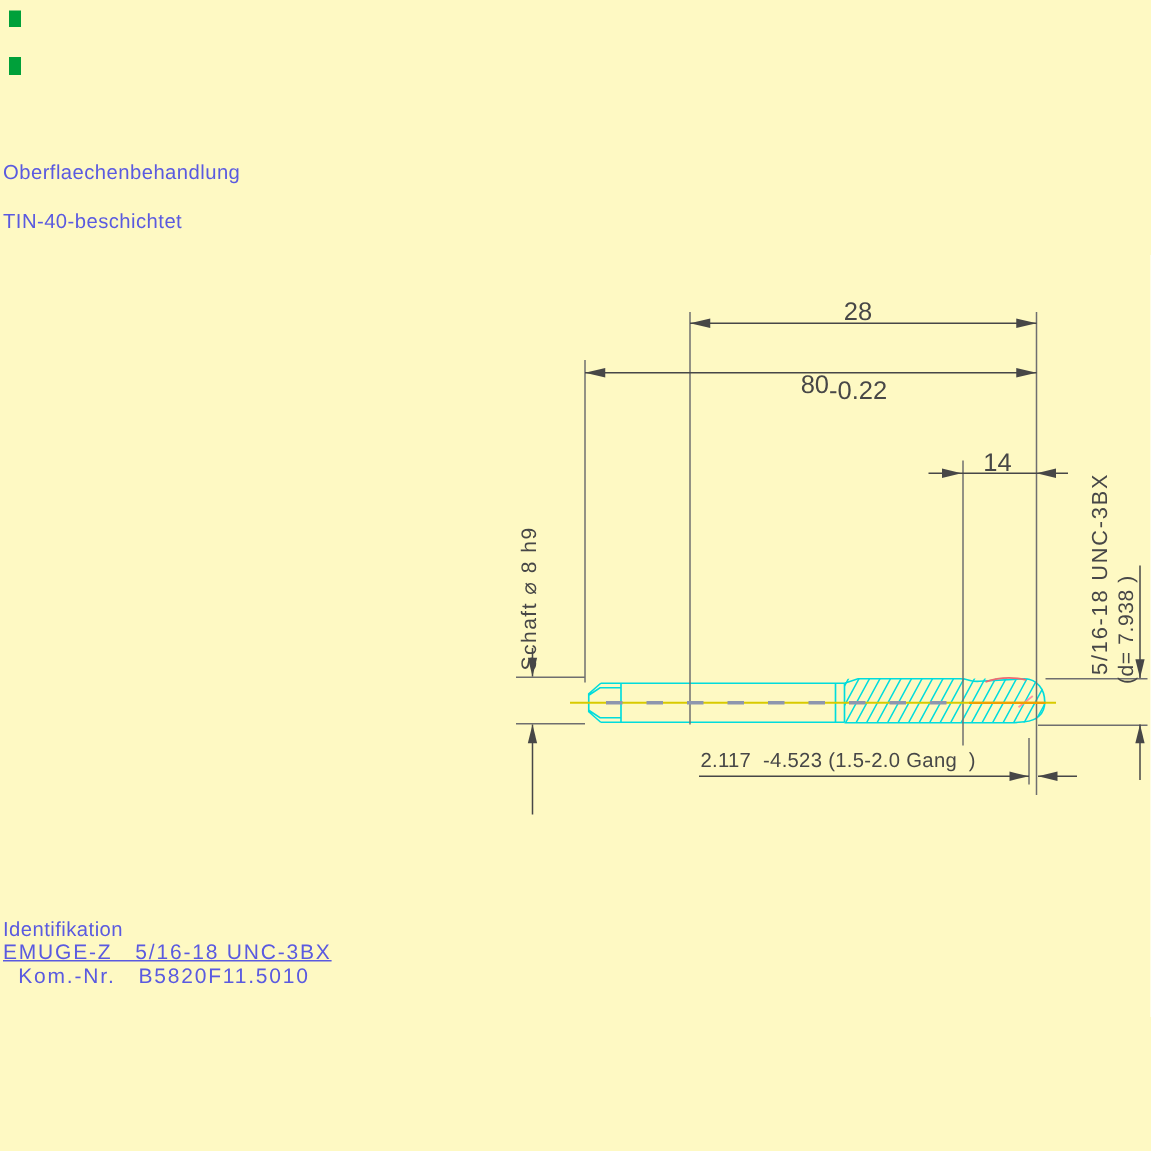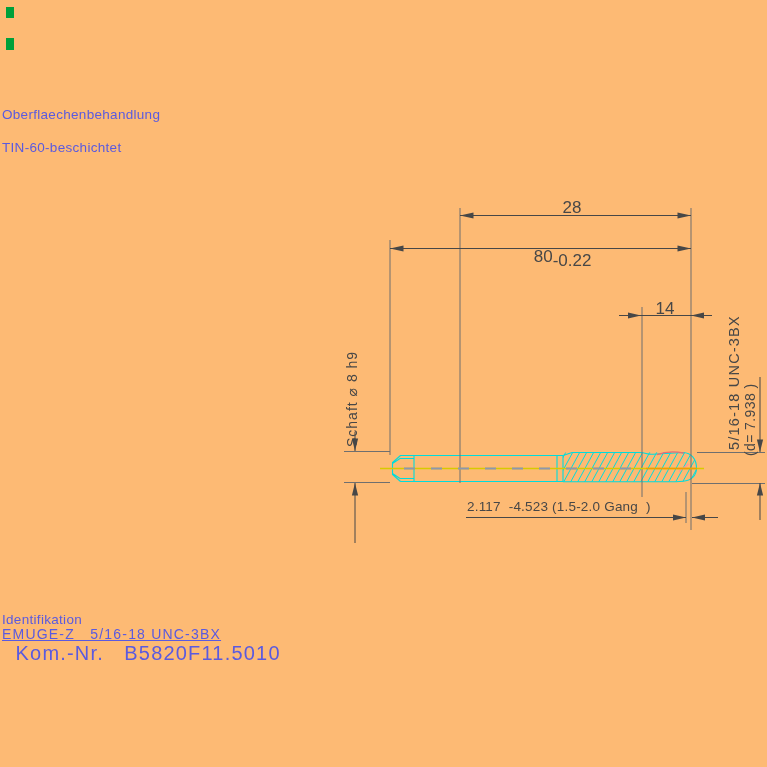--- a/index.html
+++ b/index.html
@@ -8,41 +8,41 @@
     --ext-gray:#6f6f6f;
     --tool-cyan:#00dcdc;
     --centerline-yellow:#d8ca00;
     --centerline-orange:#efa000;
     --centerline-dash-slate:#8e96ae;
     --thread-red:#ee6a72;
     --thread-red-light:#ff93a0;
     --mark-green:#00a03a;
   }
   html,body{margin:0;padding:0;background:#ffffff;}
-  #canvas{position:relative;width:767px;height:767px;background:#fdba74;overflow:hidden;
+  #canvas{position:relative;width:767px;height:767px;background:#fef9c3;overflow:hidden;
           font-family:"Liberation Sans",sans-serif;}
   .bluetxt{position:absolute;color:var(--blue-text);font-size:13.5px;letter-spacing:0.3px;white-space:pre;}
   .graytxt{position:absolute;color:var(--drawing-gray);white-space:pre;}
   .dimnum{font-size:17px;}
   .sub{font-size:17px;vertical-align:-4px;letter-spacing:0;}
   .vlabel{position:absolute;color:var(--drawing-gray);white-space:pre;line-height:16px;height:16px;
           transform-origin:0 100%;transform:rotate(-90deg);}
   .greenmark{position:absolute;background:var(--mark-green);}
   svg{position:absolute;left:0;top:0;}
 </style>
 </head>
 <body>
 
 <div id="canvas">
 
   <div class="greenmark" style="left:6px;top:7px;width:8px;height:11px;"></div>
   <div class="greenmark" style="left:6px;top:38px;width:8px;height:12px;"></div>
 
   <div class="bluetxt" style="left:2px;top:107px;">Oberflaechenbehandlung</div>
-  <div class="bluetxt" style="left:2px;top:140px;">TIN-60-beschichtet</div>
+  <div class="bluetxt" style="left:2px;top:140px;">TIN-40-beschichtet</div>
 
   <svg width="767" height="767" viewBox="0 0 767 767">
 
     <g fill="none" style="stroke:var(--tool-cyan)" stroke-width="1.1">
       <path d="M400.5 455.5 L392.5 462.5 L392.5 474.5 L400.5 481.5
                M400.5 455.5 L563 455.5 M400.5 481.5 L563 481.5
                M392.5 463.5 L400 458.5 L414 458.5
                M392.5 473.5 L400 478.5 L414 478.5
                M414 455.5 L414 481.5
                M557 455.5 L557 481.5 M563 455.5 L563 481.5"></path>
@@ -120,15 +120,15 @@
   <div class="vlabel" style="left:360px;top:431px;font-size:14px;letter-spacing:1px;">Schaft ⌀ 8 h9</div>
 
   <div class="vlabel" style="left:742px;top:434px;font-size:14.5px;letter-spacing:1.2px;">5/16-18 UNC-3BX</div>
 
   <div class="vlabel" style="left:758px;top:440px;font-size:14px;letter-spacing:0.4px;">(d= 7.938 )</div>
 
   <div class="graytxt" style="left:467px;top:499px;font-size:13.5px;letter-spacing:0.2px;">2.117  -4.523 (1.5-2.0 Gang  )</div>
 
   <div class="bluetxt" style="left:2px;top:612px;">Identifikation</div>
   <div class="bluetxt" style="left:2px;top:626px;font-size:14px;letter-spacing:1.2px;text-decoration:underline;">EMUGE-Z   5/16-18 UNC-3BX</div>
-  <div class="bluetxt" style="left:2px;top:642px;font-size:20px;letter-spacing:1.2px;">  Kom.-Nr.   B5820F11.5010</div>
+  <div class="bluetxt" style="left:2px;top:642px;font-size:14px;letter-spacing:1.2px;">  Kom.-Nr.   B5820F11.5010</div>
 
 </div>
 
 </body></html>

